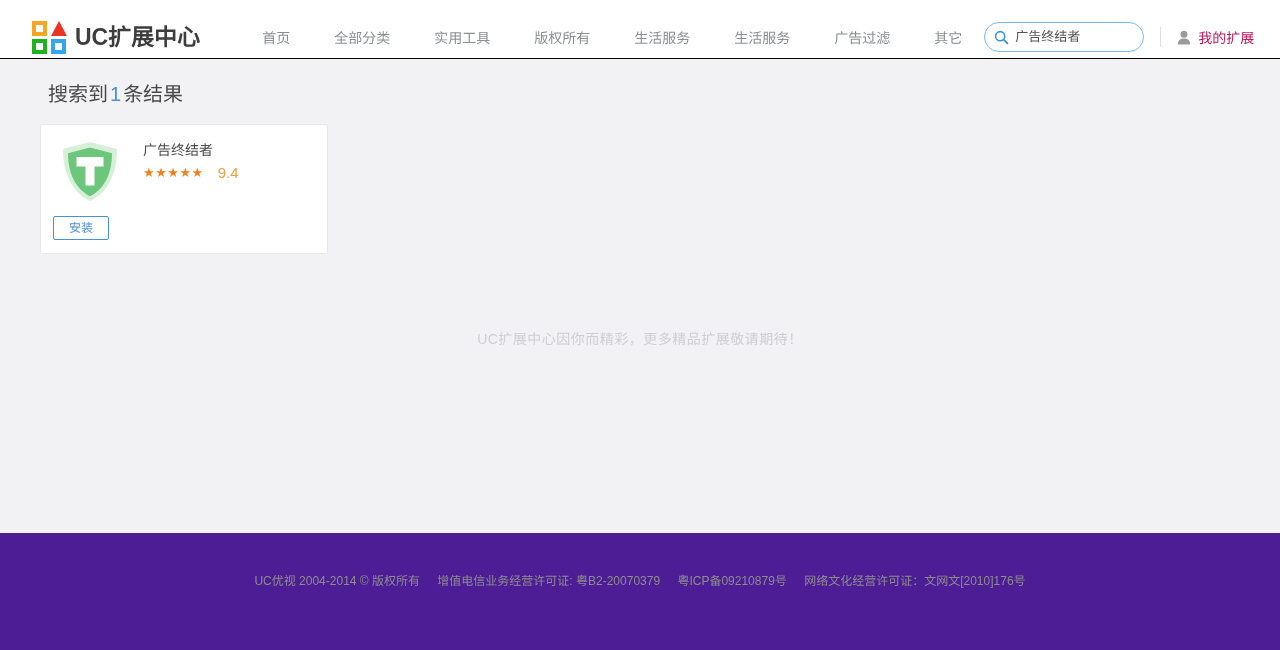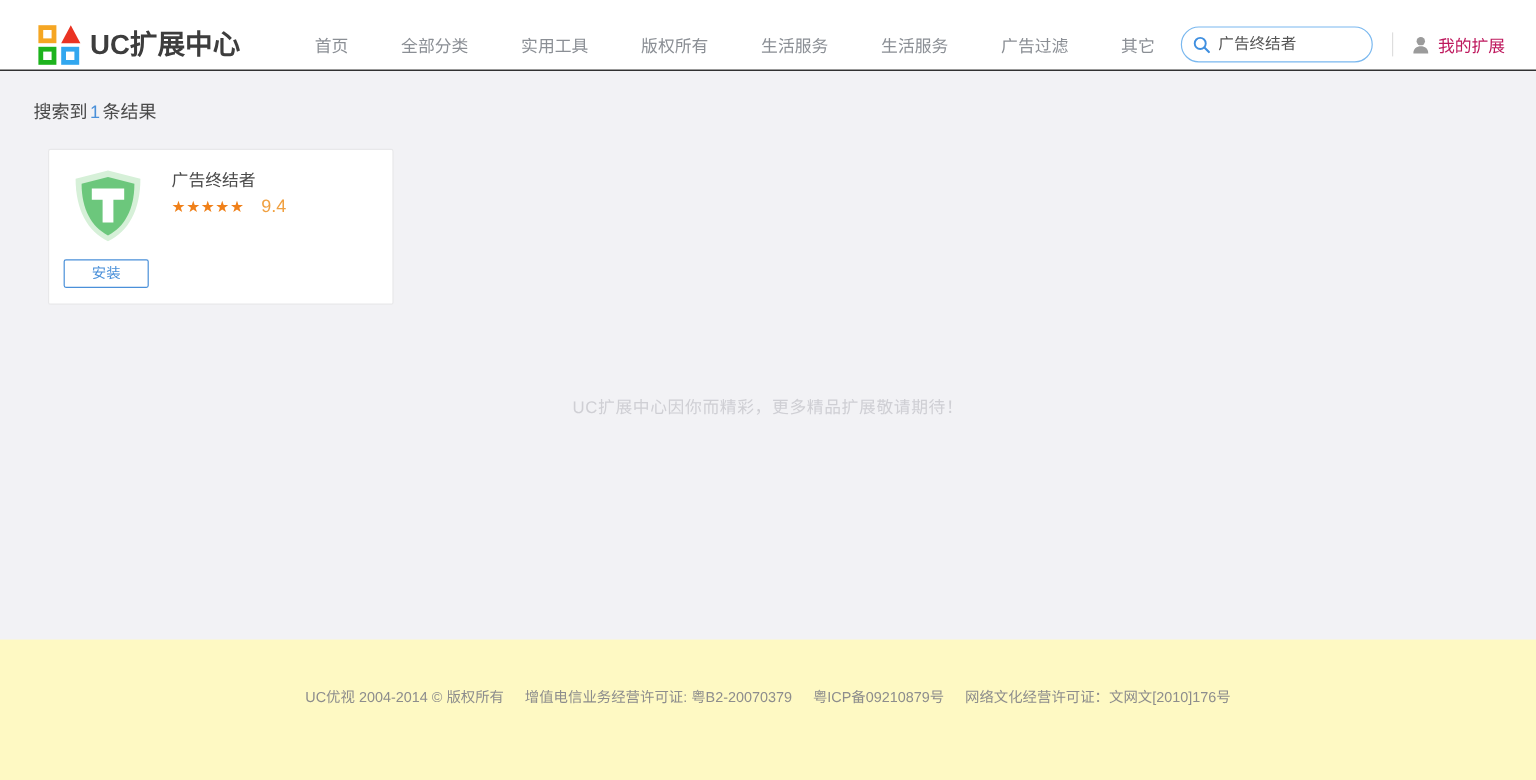--- a/index.html
+++ b/index.html
@@ -137,23 +137,23 @@
   .user-icon { margin-right: 7px; display:block; }
 
   
   .main {
     height: 474px;
     padding: 0 0 0 0;
     position: relative;
   }
 
   .results-head {
-    font-size: 15px;
+    font-size: 20px;
     color: #4a4a4a;
-    padding: 24px 0 0 28px;
+    padding: 24px 0 0 48px;
     line-height: 22px;
   }
   .results-count { color: #4a90d9; padding: 0 2px; }
 
   .card-grid {
     padding: 19px 0 0 40px;
     display: flex;
   }
 
   .ext-card {
@@ -171,21 +171,21 @@
     width: 78px;
     flex: 0 0 auto;
     display: flex;
     flex-direction: column;
     align-items: flex-start;
   }
   .shield-wrap { width: 66px; height: 66px; margin: 0 0 0 4px; }
 
   .install-btn {
     margin: 11px 0 0 0;
-    width: 71px;
+    width: 56px;
     height: 24px;
     border: 1px solid #4a90d9;
     background: #ffffff;
     color: #4a90d9;
     font-size: 12px;
     border-radius: 2px;
     cursor: pointer;
     font-family: "Liberation Sans", "DejaVu Sans", sans-serif;
     line-height: 1;
     padding: 0;
@@ -235,21 +235,21 @@
     width: 100%;
     text-align: center;
     font-size: 14px;
     color: #cfcfd4;
     letter-spacing: 0.5px;
   }
 
   
   .footer {
     height: 117px;
-    background: #fef9c3;
+    background: #4c1d95;
     text-align: center;
     padding-top: 34px;
   }
   .footer-line {
     font-size: 12px;
     color: #8d8d8d;
     line-height: 28px;
   }
   .footer-seg { margin: 0 7px; }
 </style>

